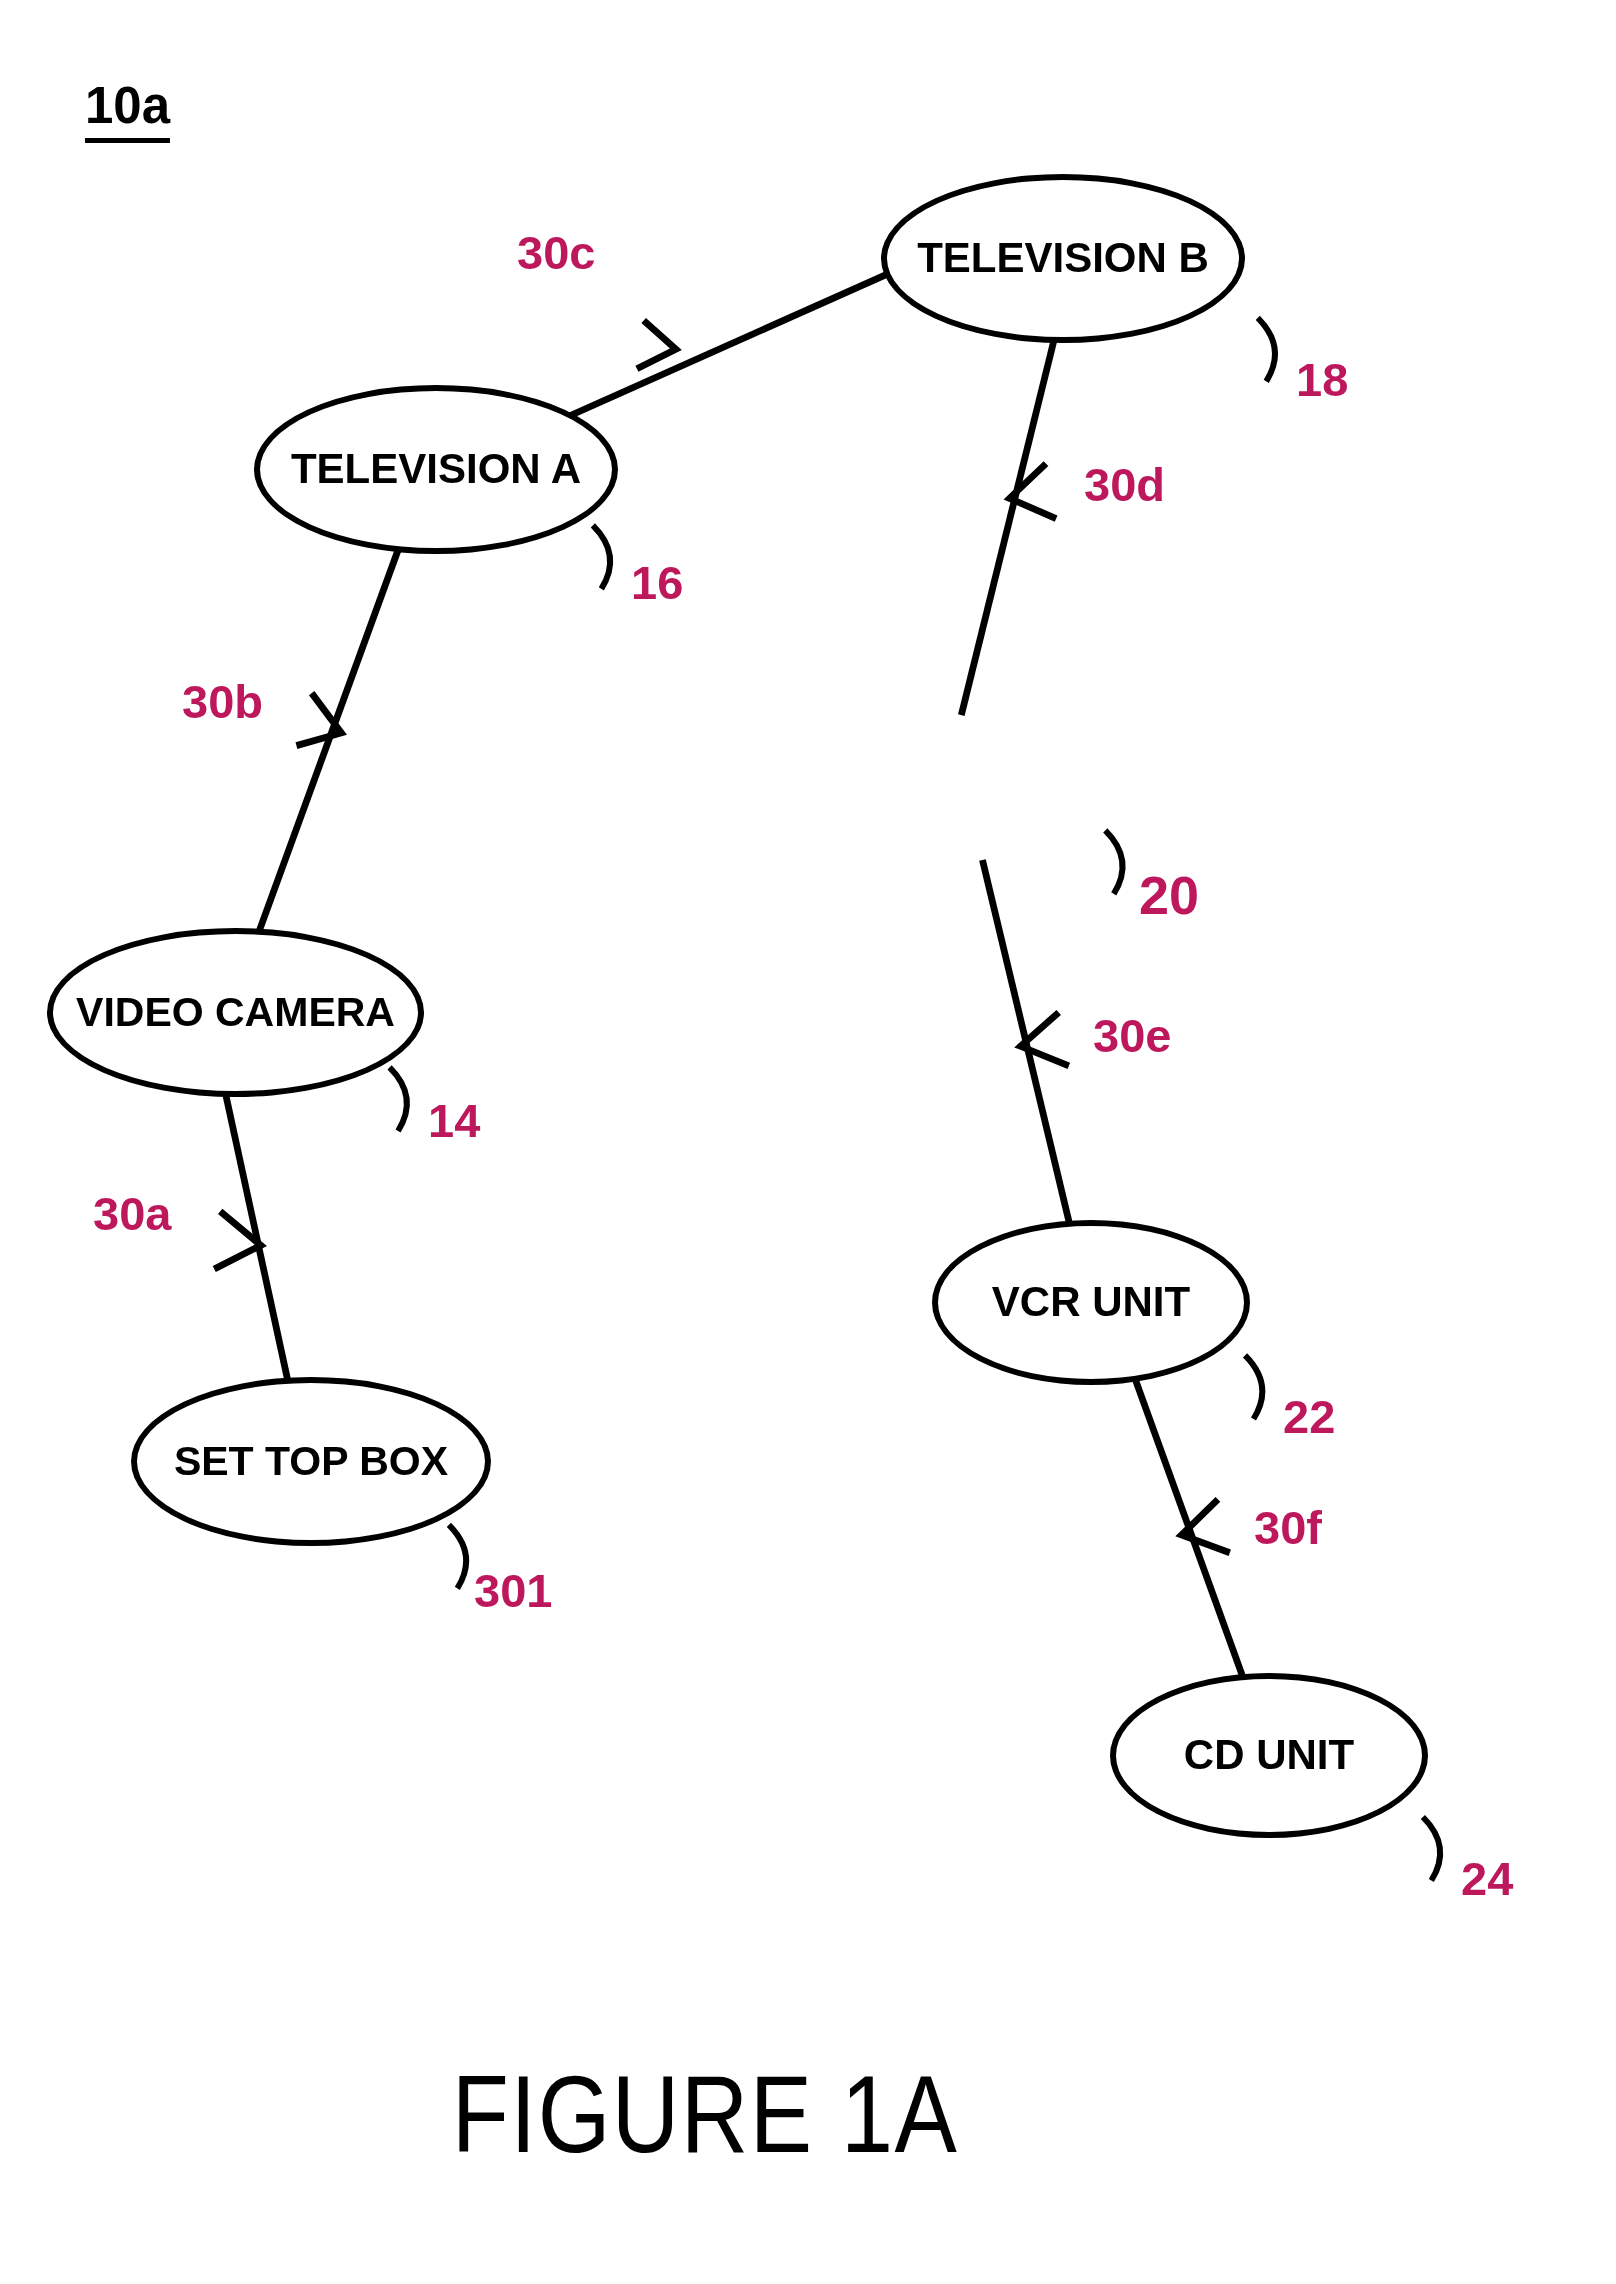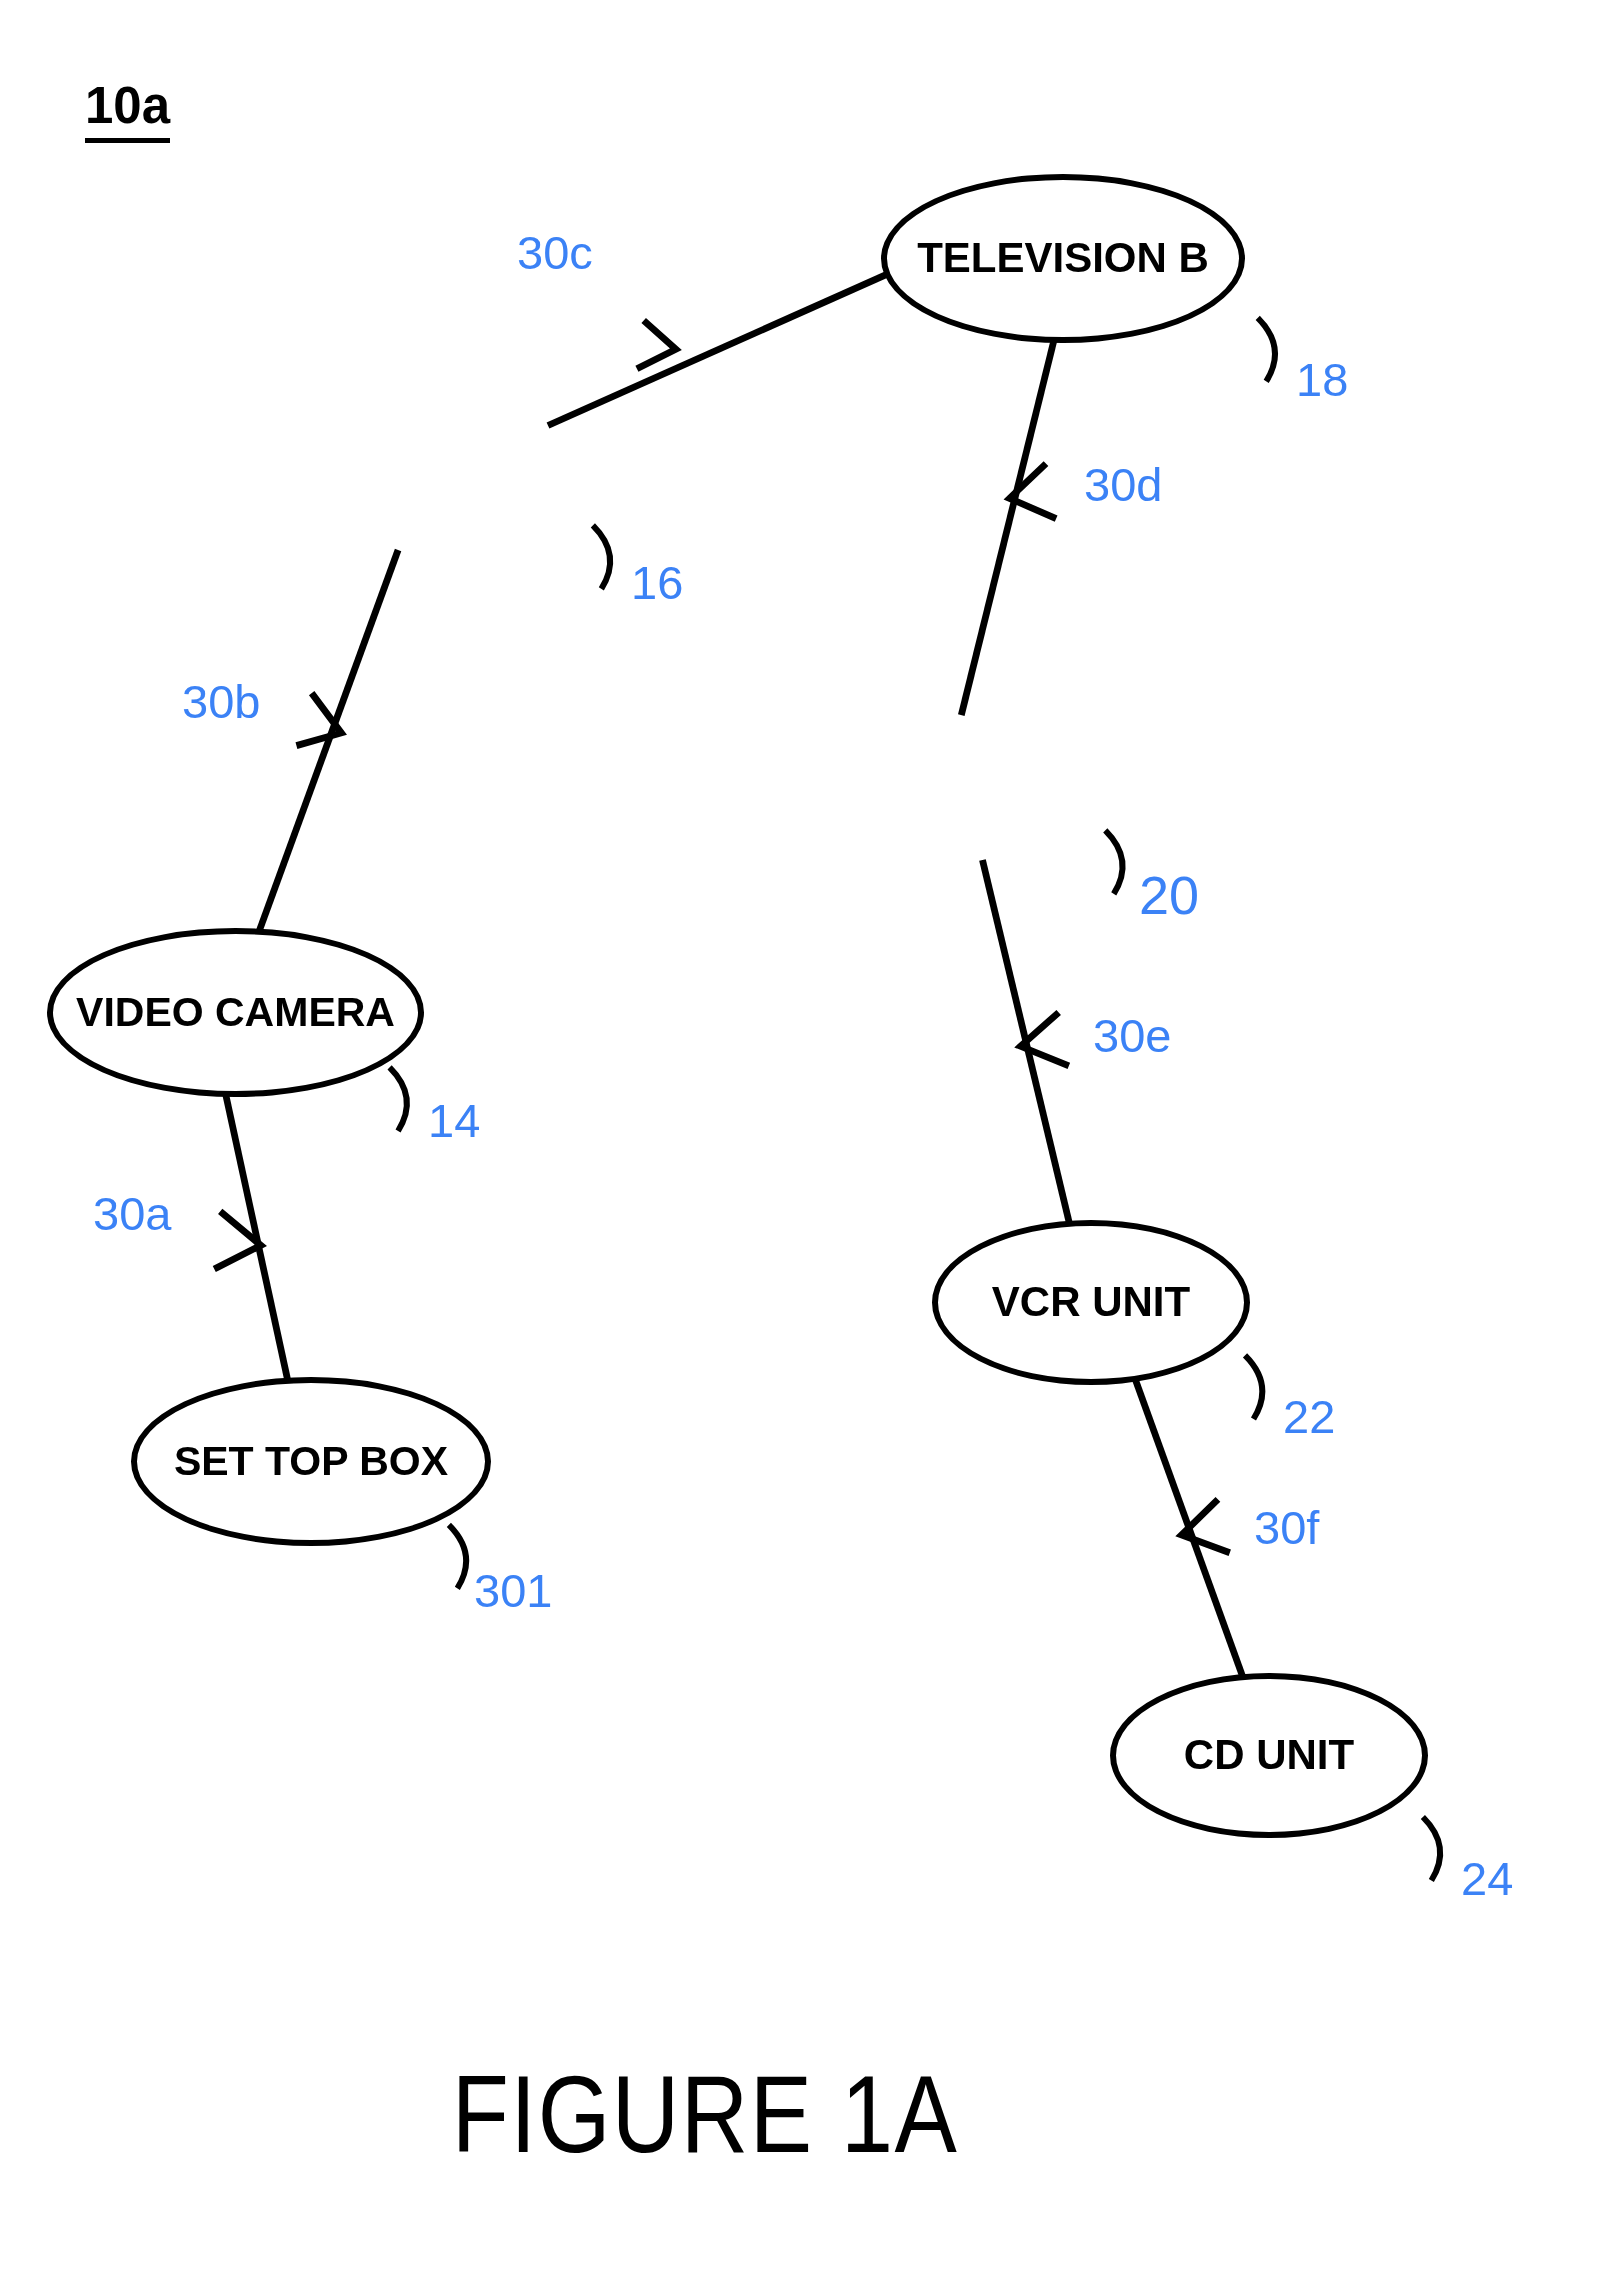--- a/index.html
+++ b/index.html
@@ -29,22 +29,22 @@
     display: flex;
     align-items: center;
     justify-content: center;
     text-align: center;
     font-weight: 600;
     line-height: 1.2;
     box-sizing: border-box;
   }
   .label {
     position: absolute;
-    font-weight: 400;
-    color: #3b82f6;
+    font-weight: 700;
+    color: #be185d;
     white-space: nowrap;
   }
   .fig-label {
     position: absolute;
     font-weight: 400;
     font-family: Arial, Helvetica, sans-serif;
     transform: scaleX(0.85);
     transform-origin: center;
   }
   .top-id {
@@ -94,20 +94,23 @@
     <path d="M460 1260 q35 35 10 75" fill="none" stroke="#000" stroke-width="7"></path>
     <path d="M1470 1600 q35 35 10 75" fill="none" stroke="#000" stroke-width="7"></path>
     <path d="M530 1800 q35 35 10 75" fill="none" stroke="#000" stroke-width="7"></path>
     <path d="M1680 2145 q35 35 10 75" fill="none" stroke="#000" stroke-width="7"></path>
   </svg>
 
   <div class="node" style="left:881px; top:174px; width:364px; height:169px; font-size:42px;">
     <span>TELEVISION B</span>
   </div>
 
+  <div class="node" style="left:254px; top:385px; width:364px; height:169px; font-size:42px;">
+    <span>TELEVISION A</span>
+  </div>
 
 
   <div class="node" style="left:47px; top:928px; width:377px; height:169px; font-size:41px;">
     <span>VIDEO CAMERA</span>
   </div>
 
   <div class="node" style="left:932px; top:1220px; width:318px; height:165px; font-size:42px;align-items:center;">
     <span>VCR UNIT</span>
   </div>
 

